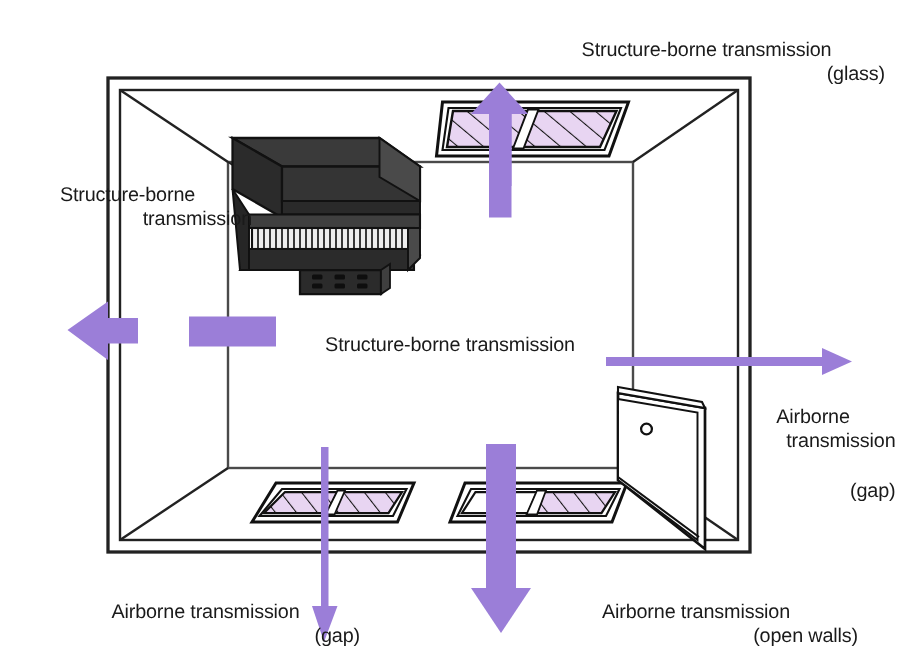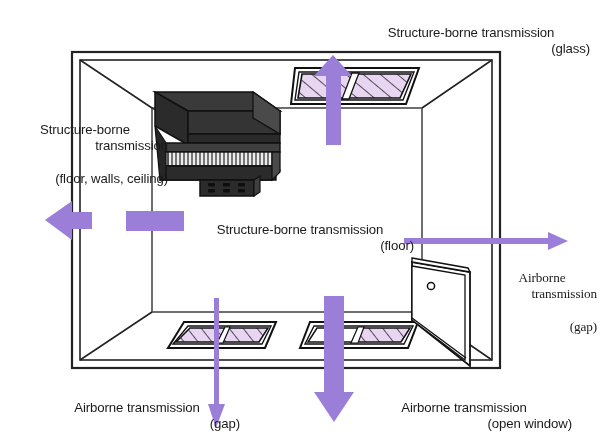--- a/index.html
+++ b/index.html
@@ -202,37 +202,35 @@
   </svg>
 
   <div class="lbl" style="left:352px; top:8px; width:238px;">
     <span>Structure-borne transmission</span>
     <span class="l2">(glass)</span>
   </div>
 
   <div class="lbl" style="left:2px; top:105px; width:166px;">
     <span>Structure-borne</span>
     <span class="l2">transmission</span>
-    <span class="l2">(floor, walls, ceiling)</span>
   </div>
 
   <div class="lbl" style="left:186px; top:205px; width:228px;">
     <span>Structure-borne transmission</span>
-    <span class="l2">(floor)</span>
-  </div>
-
-  <div class="lbl" style="left:487px; top:253px; width:110px;font-family:Liberation Serif, serif;">
+  </div>
+
+  <div class="lbl" style="left:487px; top:253px; width:110px;">
     <span>Airborne</span>
     <span class="l2">transmission</span>
     <span class="l2">(gap)</span>
   </div>
 
   <div class="lbl" style="left:34px; top:383px; width:206px;">
     <span>Airborne transmission</span>
     <span class="l2">(gap)</span>
   </div>
 
   <div class="lbl" style="left:356px; top:383px; width:216px;">
     <span>Airborne transmission</span>
-    <span class="l2">(open window)</span>
+    <span class="l2">(open walls)</span>
   </div>
 
 </div>
 
 </body></html>

